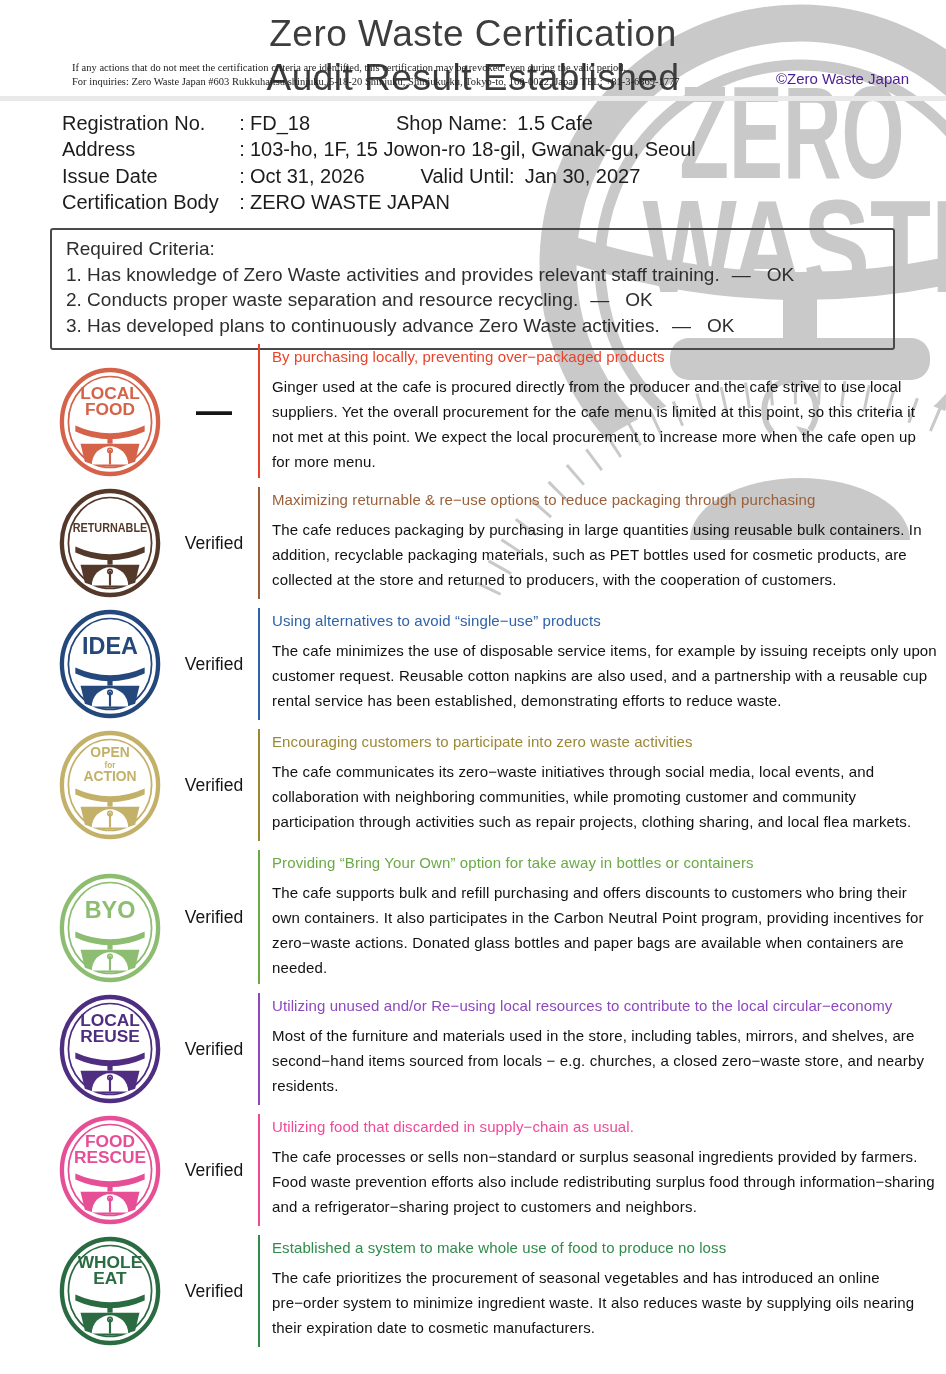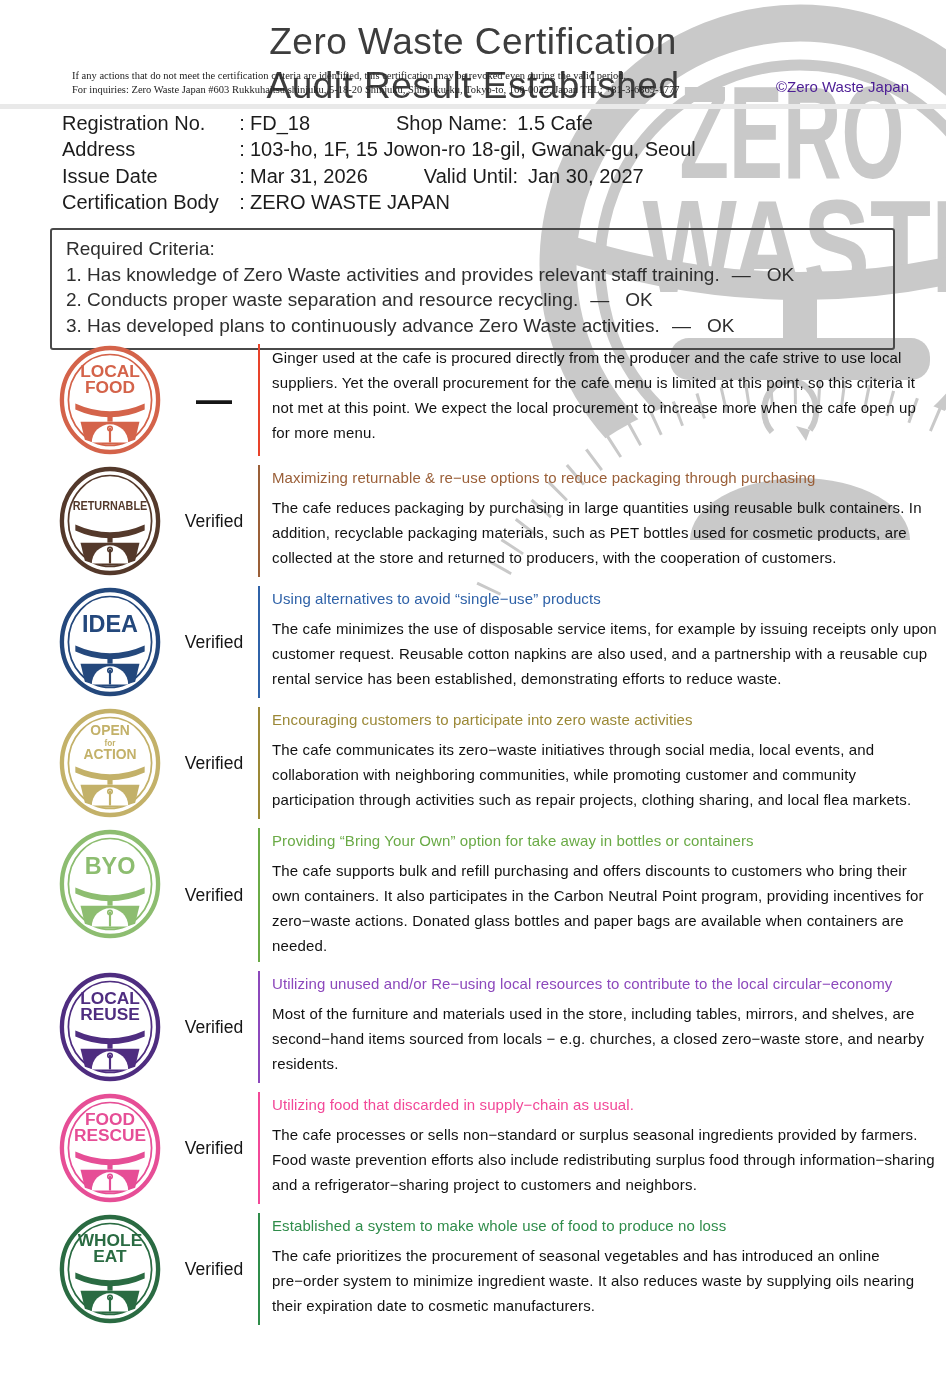--- a/index.html
+++ b/index.html
@@ -8,21 +8,21 @@
     position:relative; width:946px; height:1374px; margin:0 auto;
     background:#ffffff; overflow:hidden;
     font-family:"Liberation Sans","DejaVu Sans",sans-serif; color:#1a1a1a;
   }
   .content { position:relative; z-index:1; }
 
   
   .watermark { position:absolute; left:440px; top:-60px; z-index:0; pointer-events:none; }
 
   
-  .title { padding-top:20px; text-align:center; font-size:37px; line-height:1.2;
+  .title { padding-top:12px; text-align:center; font-size:37px; line-height:1.2;
            color:#3d3d3d; letter-spacing:0.5px; }
 
   
   .info { position:absolute; top:110px; left:62px; font-size:20px; color:#1c1c1c; }
   .info-row { display:flex; height:26.5px; align-items:center; white-space:nowrap; }
   .info-label { width:172px; }
   .info-colon { width:16px; text-align:center; }
   .inline-label { margin-left:86px; }
   .inline-label2 { margin-left:56px; }
   .inline-gap { margin-left:10px; }
@@ -33,21 +33,21 @@
     border:2px solid #4a4a4a; border-radius:3px;
     padding:6px 14px 10px 14px; font-size:19px; line-height:25.5px; color:#2e2e2e;
     background:transparent;
   }
   .crit-item { white-space:nowrap; }
   .crit-dash { margin:0 16px 0 12px; }
 
   
   .rows { position:absolute; top:344px; left:50px; width:888px; }
   .cert-row { display:flex; margin-bottom:9px; min-height:110px; }
-  .badge-col { width:120px; flex:0 0 120px; display:flex; justify-content:center; align-items:flex-start; }
+  .badge-col { width:120px; flex:0 0 120px; display:flex; justify-content:center; align-items:flex-end; }
   .badge { color:var(--badge); display:block; }
   .badge text { font-family:"Liberation Sans","DejaVu Sans",sans-serif; }
   .status-col { width:88px; flex:0 0 88px; display:flex; align-items:center; justify-content:center;
                 font-size:17.5px; color:#151515; }
   .status-dash { font-size:36px; font-weight:700; line-height:1; }
   .text-col { flex:1; border-left:2.5px solid var(--accent); padding:1px 0 4px 12px; }
   .headline { color:var(--accent); font-size:15px; font-weight:500; margin:3px 0 9px 0;
               letter-spacing:0.1px; }
   .body-text { font-size:15px; line-height:25px; color:#111; letter-spacing:0.15px; max-width:690px; }
 
@@ -115,21 +115,21 @@
         <span class="inline-gap">1.5 Cafe</span>
       </div>
       <div class="info-row">
         <span class="info-label">Address</span>
         <span class="info-colon">:</span>
         <span>103-ho, 1F, 15 Jowon-ro 18-gil, Gwanak-gu, Seoul</span>
       </div>
       <div class="info-row">
         <span class="info-label">Issue Date</span>
         <span class="info-colon">:</span>
-        <span>Mar 31, 2026</span>
+        <span>Oct 31, 2026</span>
         <span class="inline-label2">Valid Until:</span>
         <span class="inline-gap">Jan 30, 2027</span>
       </div>
       <div class="info-row">
         <span class="info-label">Certification Body</span>
         <span class="info-colon">:</span>
         <span>ZERO WASTE JAPAN</span>
       </div>
     </div>
 
@@ -154,20 +154,21 @@
             <use href="#badge-rings"></use>
             <text x="0" y="-27" text-anchor="middle" font-size="20" font-weight="800" fill="currentColor">LOCAL</text>
             <text x="0" y="-8" text-anchor="middle" font-size="20" font-weight="800" fill="currentColor">FOOD</text>
             <use href="#scale-glyph"></use>
           </svg>
         </div>
         <div class="status-col">
             <span class="status-dash">—</span>
           </div>
         <div class="text-col">
+          <div class="headline">By purchasing locally, preventing over−packaged products</div>
           <div class="body-text">Ginger used at the cafe is procured directly from the producer and the cafe strive to use local suppliers. Yet the overall procurement for the cafe menu is limited at this point, so this criteria it not met at this point. We expect the local procurement to increase more when the cafe open up for more menu.</div>
         </div>
       </div>
 
       <div class="cert-row" style="--badge: #54392b; --accent: #9a5f38;">
         <div class="badge-col">
           <svg class="badge" width="104" height="112" viewBox="-60 -64 120 128">
             <use href="#badge-rings"></use>
             <text x="0" y="-13" text-anchor="middle" font-size="15" font-weight="800" fill="currentColor" textLength="86" lengthAdjust="spacingAndGlyphs">RETURNABLE</text>
             <use href="#scale-glyph"></use>

